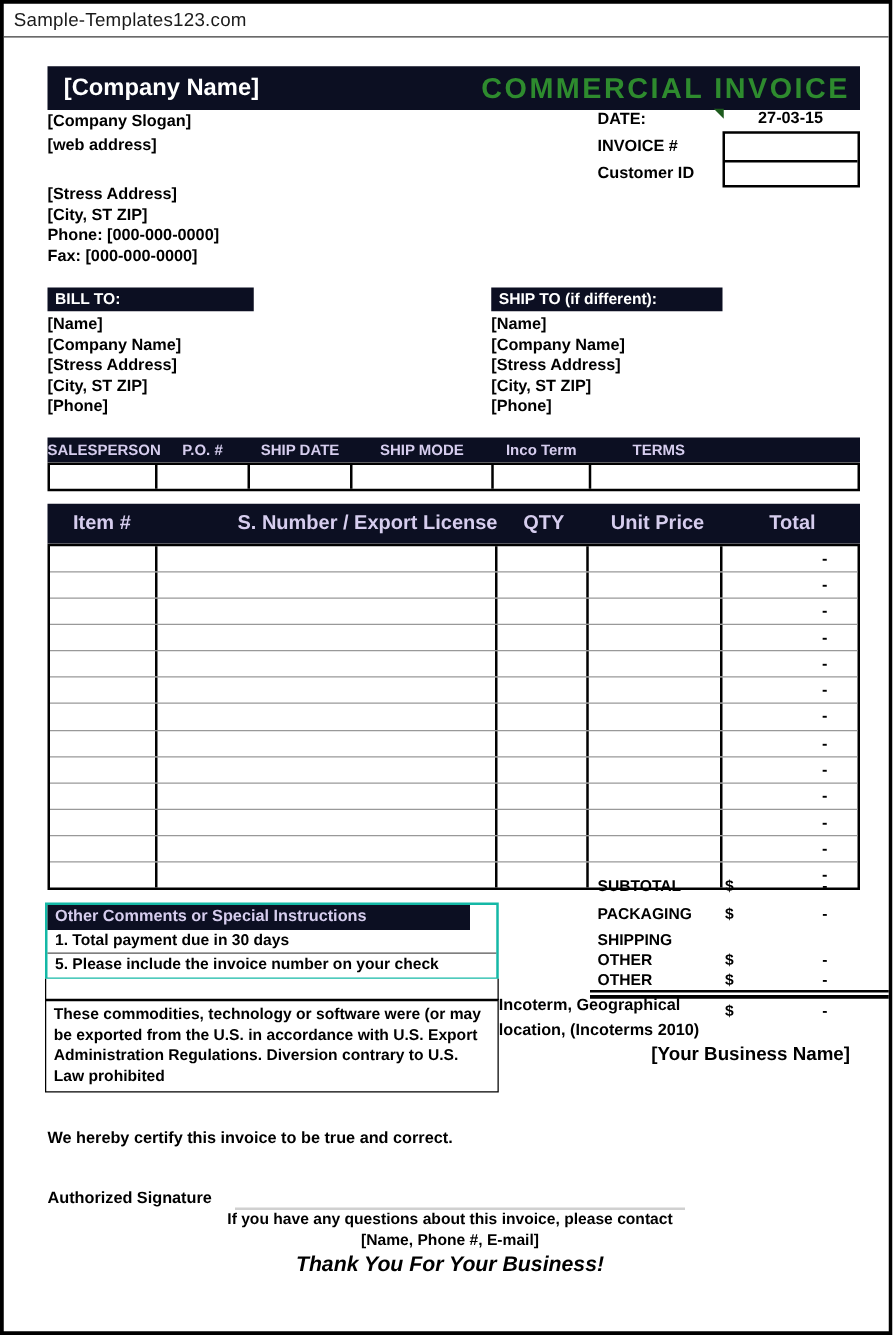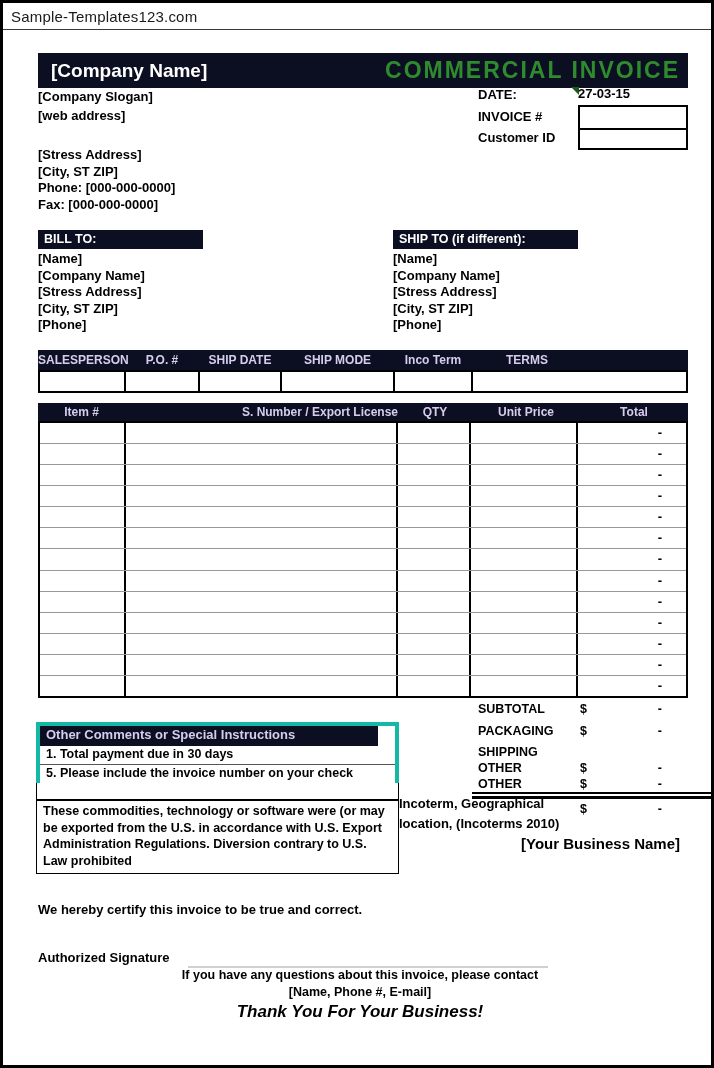--- a/index.html
+++ b/index.html
@@ -20,21 +20,21 @@
   .slogan{position:absolute;left:35px;top:86px}
   .webaddr{position:absolute;left:35px;top:105px}
   .addr{position:absolute;left:35px;top:144px;line-height:16.5px}
 
   
   .date-label{position:absolute;left:475px;top:84px}
   .invoice-label{position:absolute;left:475px;top:106px}
   .customer-label{position:absolute;left:475px;top:127px}
   .comment-marker{position:absolute;left:568px;top:84px;width:0;height:0;
                   border-top:8px solid #1c5a1c;border-left:8px solid transparent}
-  .date-value{position:absolute;left:575px;top:83px;width:109px;}
+  .date-value{position:absolute;left:575px;top:83px;width:109px;text-align:center}
   .id-box{position:absolute;left:575px;top:102px;width:110px;height:45px;border:2px solid #000;background:#fff}
   .id-cell{height:20.5px}
   .id-cell:last-child{border-top:2px solid #000}
 
   
   .bill-bar{position:absolute;left:35px;top:227px;width:165px;height:19px;background:var(--navy);
             color:#fff;font-size:12.5px;padding:2px 0 0 6px}
   .ship-bar{position:absolute;left:390px;top:227px;width:185px;height:19px;background:var(--navy);
             color:#fff;font-size:12.5px;padding:2px 0 0 6px}
   .bill-lines{position:absolute;left:35px;top:248px;line-height:16.6px}
@@ -54,21 +54,21 @@
   .sp-row>div{border-right:2px solid #000}
   .sp-row>div:last-child{border-right:none;flex:1}
   .sp-row>div:nth-child(1){width:86px}
   .sp-row>div:nth-child(2){width:74px}
   .sp-row>div:nth-child(3){width:82px}
   .sp-row>div:nth-child(4){width:113px}
   .sp-row>div:nth-child(5){width:78px}
 
   
   .it-table{position:absolute;left:35px;top:400px;width:650px}
-  .it-head{display:flex;height:18px;background:var(--navy);color:var(--header_text);font-size:12px;align-items:center}
+  .it-head{display:flex;height:32px;background:var(--navy);color:var(--header_text);font-size:16px;align-items:center}
   .it-head>div{text-align:center}
   .it-head>div:nth-child(1){width:87px}
   .it-head>div:nth-child(2){width:273px;text-align:right;padding-left:10px}
   .it-head>div:nth-child(3){width:74px}
   .it-head>div:nth-child(4){width:108px}
   .it-head>div:nth-child(5){flex:1}
   .it-body{border:2px solid #000;height:277px;display:flex;flex-direction:column;background:#fff}
   .it-row{display:flex;flex:1;border-bottom:1px solid #999}
   .it-row:last-child{border-bottom:none}
   .it-row>div{border-right:2px solid #000}
@@ -91,21 +91,21 @@
   .tot-amt{flex:1;text-align:right;padding-right:26px}
   .dbl-line{position:absolute;left:469px;top:789px;width:242px;height:7px;
             border-top:2px solid #000;border-bottom:3px solid #000}
   .grand-row{position:absolute;left:469px;top:799px;width:216px;display:flex;font-size:12.5px}
   .incoterm{position:absolute;left:396px;top:791px;line-height:19.5px;font-size:13px}
   .checks{position:absolute;left:400px;top:830px;width:282px;text-align:right;padding-right:5px}
   .checks .l1{font-size:12.5px}
   .checks .l2{font-size:15px;margin-top:2px}
 
   
-  .comments-box{position:absolute;left:33px;top:719px;width:363px;border:4px solid #14b8a6;background:#fff}
+  .comments-box{position:absolute;left:33px;top:719px;width:363px;border:2px solid #14b8a6;background:#fff}
   .comments-bar{width:338px;height:20px;background:var(--navy);color:var(--header_text);font-size:13px;padding:1px 0 0 6px}
   .comment-item{height:19px;padding:1px 0 0 6px;font-size:12.5px}
   .comment-item:first-of-type{border-bottom:1px solid #555}
   .comments-gap{position:absolute;left:33px;top:780px;width:363px;height:17px;border:1px solid #000;border-top:none;background:#fff}
   .export-box{position:absolute;left:33px;top:797px;width:363px;min-height:69px;border:1px solid #000;
               padding:2px 4px 4px 6px;font-size:12.5px;line-height:16.5px;background:#fff}
 
   
   .certify{position:absolute;left:35px;top:899px}
   .auth-sig{position:absolute;left:35px;top:947px}

